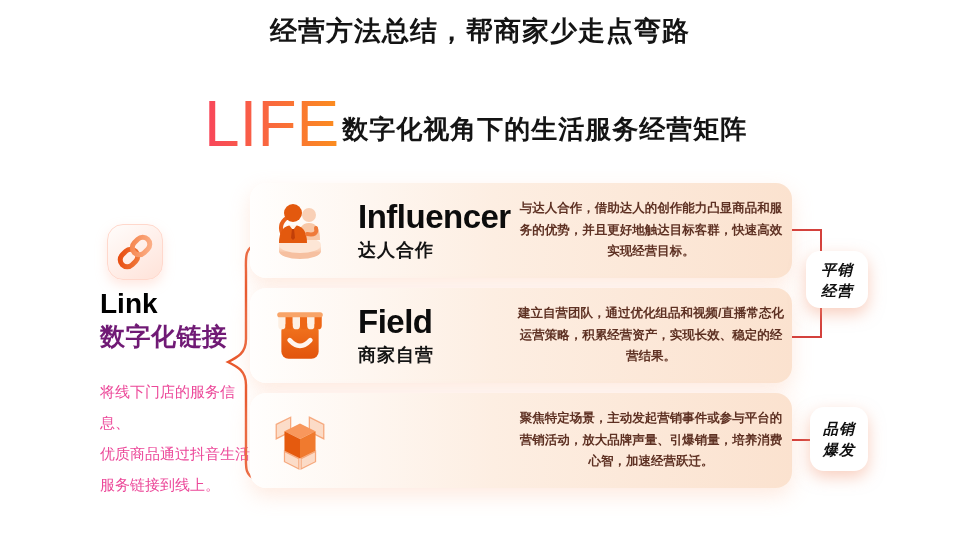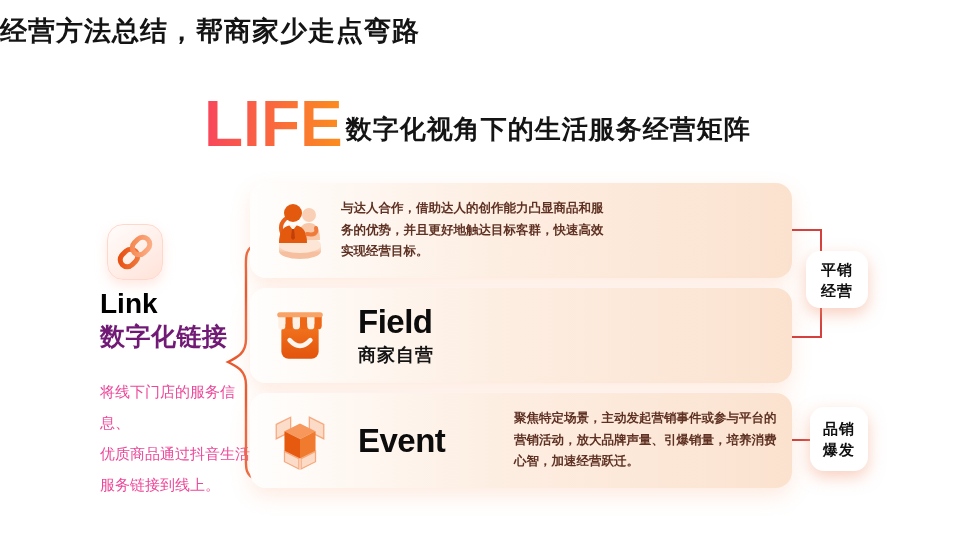--- a/index.html
+++ b/index.html
@@ -8,39 +8,40 @@
     position:relative;
     width:960px; height:540px;
     background:#ffffff;
     overflow:hidden;
     font-family:"Liberation Sans","DejaVu Sans",sans-serif;
   }
 
   
   .slide-title {
     position:absolute; top:13px; left:0; width:100%;
+    text-align:center;
     font-size:27px; font-weight:700; color:#141414;
     letter-spacing:1px;
   }
   .title-underline {
     position:absolute; top:57px; left:180px;
     width:600px; height:4px; border-radius:2px;
     background:linear-gradient(90deg,
       rgba(253,224,213,0) 0%, #f2import 8%,
       #f0764a 10%, #e84e1d 42%, #e84e1d 62%,
       #f0764a 90%, rgba(253,224,213,0) 100%);
   }
 
   
   .life-row {
     position:absolute; left:204px; top:94px;
     display:flex; align-items:flex-end;
   }
   .life-acronym {
-    font-size:64px; font-weight:700; line-height:0.95;
+    font-size:64px; font-weight:400; line-height:0.95;
     background:linear-gradient(90deg,#f8455c 0%,#fb8d1e 100%);
     -webkit-background-clip:text; background-clip:text;
     color:transparent;
   }
   .life-subtitle {
     font-size:26px; font-weight:700; color:#141414;
     padding-bottom:8px; margin-left:3px; letter-spacing:1px;
   }
 
   
@@ -76,35 +77,35 @@
     display:flex; align-items:center; justify-content:center;
   }
   .row-titles { width:148px; margin-left:25px; flex:none; }
   .row-title-en {
     font-size:33px; font-weight:700; color:#0c0c0c;
     line-height:1.0; letter-spacing:-0.5px; white-space:nowrap;
   }
   .row-title-zh { font-size:18px; font-weight:700; color:#141414; margin-top:5px; letter-spacing:1px; }
   .row-desc {
     width:274px; margin-left:8px;
-    font-size:12.5px; font-weight:600; color:#5e3123; line-height:1.72;
+    font-size:12.5px; font-weight:600; color:#5e3123; line-height:1.72;text-align:center;
   }
 
   
   .bracket-line { position:absolute; background:#d4413c; }
   .line-r1 { left:792px; top:229px; width:30px; height:2px; }
   .line-vert { left:820px; top:229px; width:2px; height:109px; }
   .line-r2 { left:792px; top:336px; width:30px; height:2px; }
   .line-r3 { left:792px; top:439px; width:24px; height:2px; }
   .outcome-chip {
     position:absolute; background:#ffffff; border-radius:14px;
     box-shadow:0 6px 16px rgba(243,160,128,0.5);
     display:flex; flex-direction:column; align-items:center; justify-content:center;
     font-size:15px; font-weight:700; color:#101010; line-height:1.4;
-    z-index:2; letter-spacing:1px;
+    z-index:2; letter-spacing:1px;font-style:italic;
   }
   .chip-1 { left:806px; top:251px; width:62px; height:57px; }
   .chip-2 { left:810px; top:407px; width:58px; height:64px; }
 </style>
 </head>
 <body>
 
 <div class="slide-title">经营方法总结，帮商家少走点弯路</div>
 <div class="title-underline"></div>
 
@@ -162,20 +163,24 @@
         <path d="M30 40 Q30 23 41 23 Q52 23 52 40 Z" fill="#f8c8a8"></path>
         <circle cx="41" cy="15" r="7" fill="#f9d0b6"></circle>
         <path d="M14 33 Q10 22 22 16" fill="none" stroke="#e8601a" stroke-width="4" stroke-linecap="round"></path>
         <path d="M11 43 Q11 25 25 25 Q39 25 39 43 Z" fill="#e3590e"></path>
         <circle cx="25" cy="13" r="9" fill="#e3590e"></circle>
         <path d="M21 25 L25 30 L29 25 Z" fill="#fff4ec"></path>
         <path d="M24 29 L26 29 L27 38 L25 40 L23 38 Z" fill="#c23f08"></path>
         <path d="M39 34 Q50 36 48 28" fill="none" stroke="#ef7a3a" stroke-width="4" stroke-linecap="round"></path>
       </svg>
     </div>
+    <div class="row-titles">
+      <div class="row-title-en">Influencer</div>
+      <div class="row-title-zh">达人合作</div>
+    </div>
     <div class="row-desc">与达人合作，借助达人的创作能力凸显商品和服务的优势，并且更好地触达目标客群，快速高效实现经营目标。</div>
   </div>
 
   <div class="row-card">
     <div class="row-icon">
       <svg width="58" height="58" viewBox="0 0 56 56">
         <defs>
           <linearGradient id="shop" x1="0" y1="0" x2="0" y2="1">
             <stop offset="0" stop-color="#f2751f"></stop>
               <stop offset="1" stop-color="#e2540c"></stop>
@@ -191,38 +196,38 @@
           <path d="M42 8 h7 v10 a3.5 3.5 0 0 1 -7 0 Z" fill="#ee6716"></path>
           <rect x="6" y="5" width="44" height="5" rx="2.5" fill="#f8a468"></rect>
         </g>
         <path d="M18 32 Q28 43 38 32" fill="none" stroke="#fff6ef" stroke-width="4.5" stroke-linecap="round"></path>
       </svg>
     </div>
     <div class="row-titles">
       <div class="row-title-en">Field</div>
       <div class="row-title-zh">商家自营</div>
     </div>
+    <div class="row-desc">建立自营团队，通过优化组品和视频/直播常态化运营策略，积累经营资产，实现长效、稳定的经营结果。</div>
   </div>
 
   <div class="row-card">
     <div class="row-icon">
       <svg width="58" height="58" viewBox="0 0 56 56">
         <g fill="rgba(246,150,90,0.30)" stroke="rgba(240,115,45,0.55)" stroke-width="1.2">
           <polygon points="5,12 19,5 19,19 5,26"></polygon>
           <polygon points="37,5 51,12 51,26 37,19"></polygon>
           <polygon points="13,38 27,45 27,55 13,48"></polygon>
           <polygon points="29,45 43,38 43,48 29,55"></polygon>
         </g>
         <polygon points="28,11 43,18.5 28,26 13,18.5" fill="#f8975c"></polygon>
         <polygon points="13,18.5 28,26 28,45 13,37.5" fill="#e55a0e"></polygon>
         <polygon points="43,18.5 28,26 28,45 43,37.5" fill="#f07a2e"></polygon>
       </svg>
     </div>
     <div class="row-titles">
-      <div class="row-title-en">Event</div>
     </div>
     <div class="row-desc">聚焦特定场景，主动发起营销事件或参与平台的营销活动，放大品牌声量、引爆销量，培养消费心智，加速经营跃迁。</div>
   </div>
 
 </div>
 
 <div class="bracket-line line-r1"></div>
 <div class="bracket-line line-vert"></div>
 <div class="bracket-line line-r2"></div>
 <div class="bracket-line line-r3"></div>

